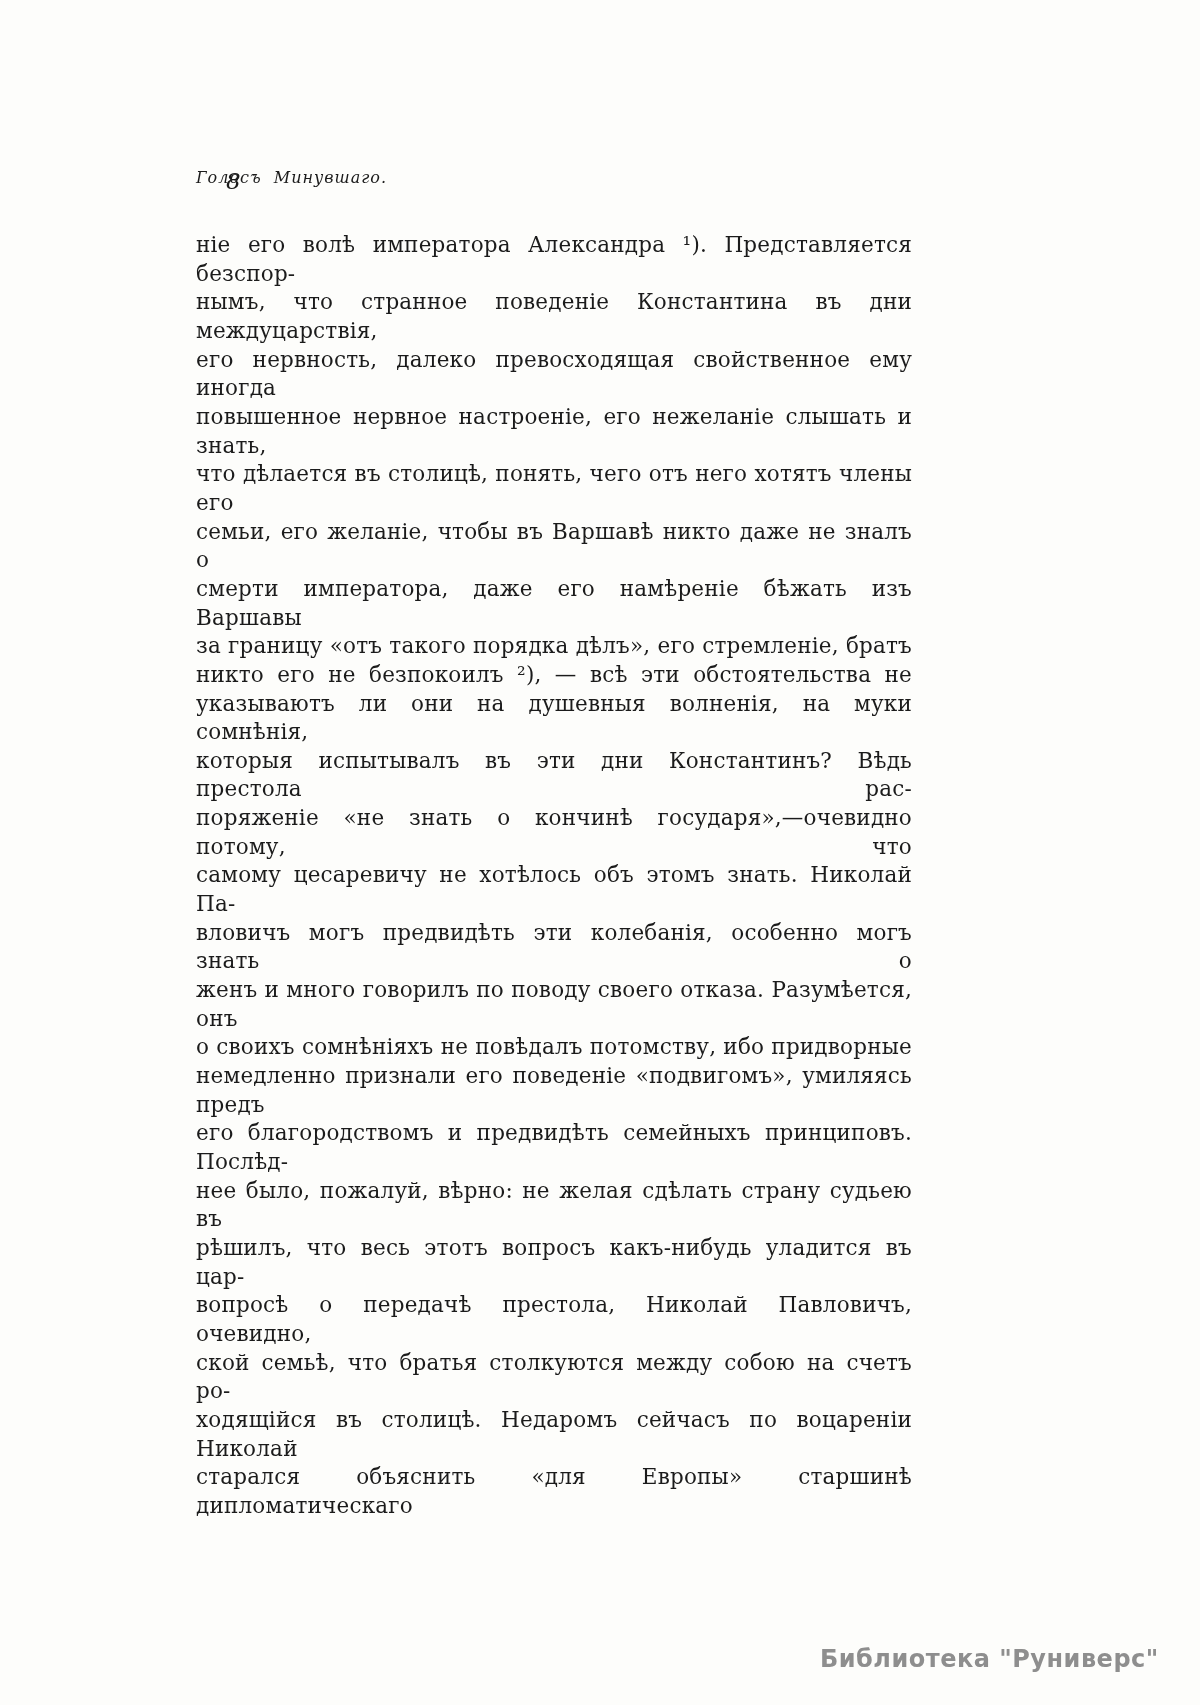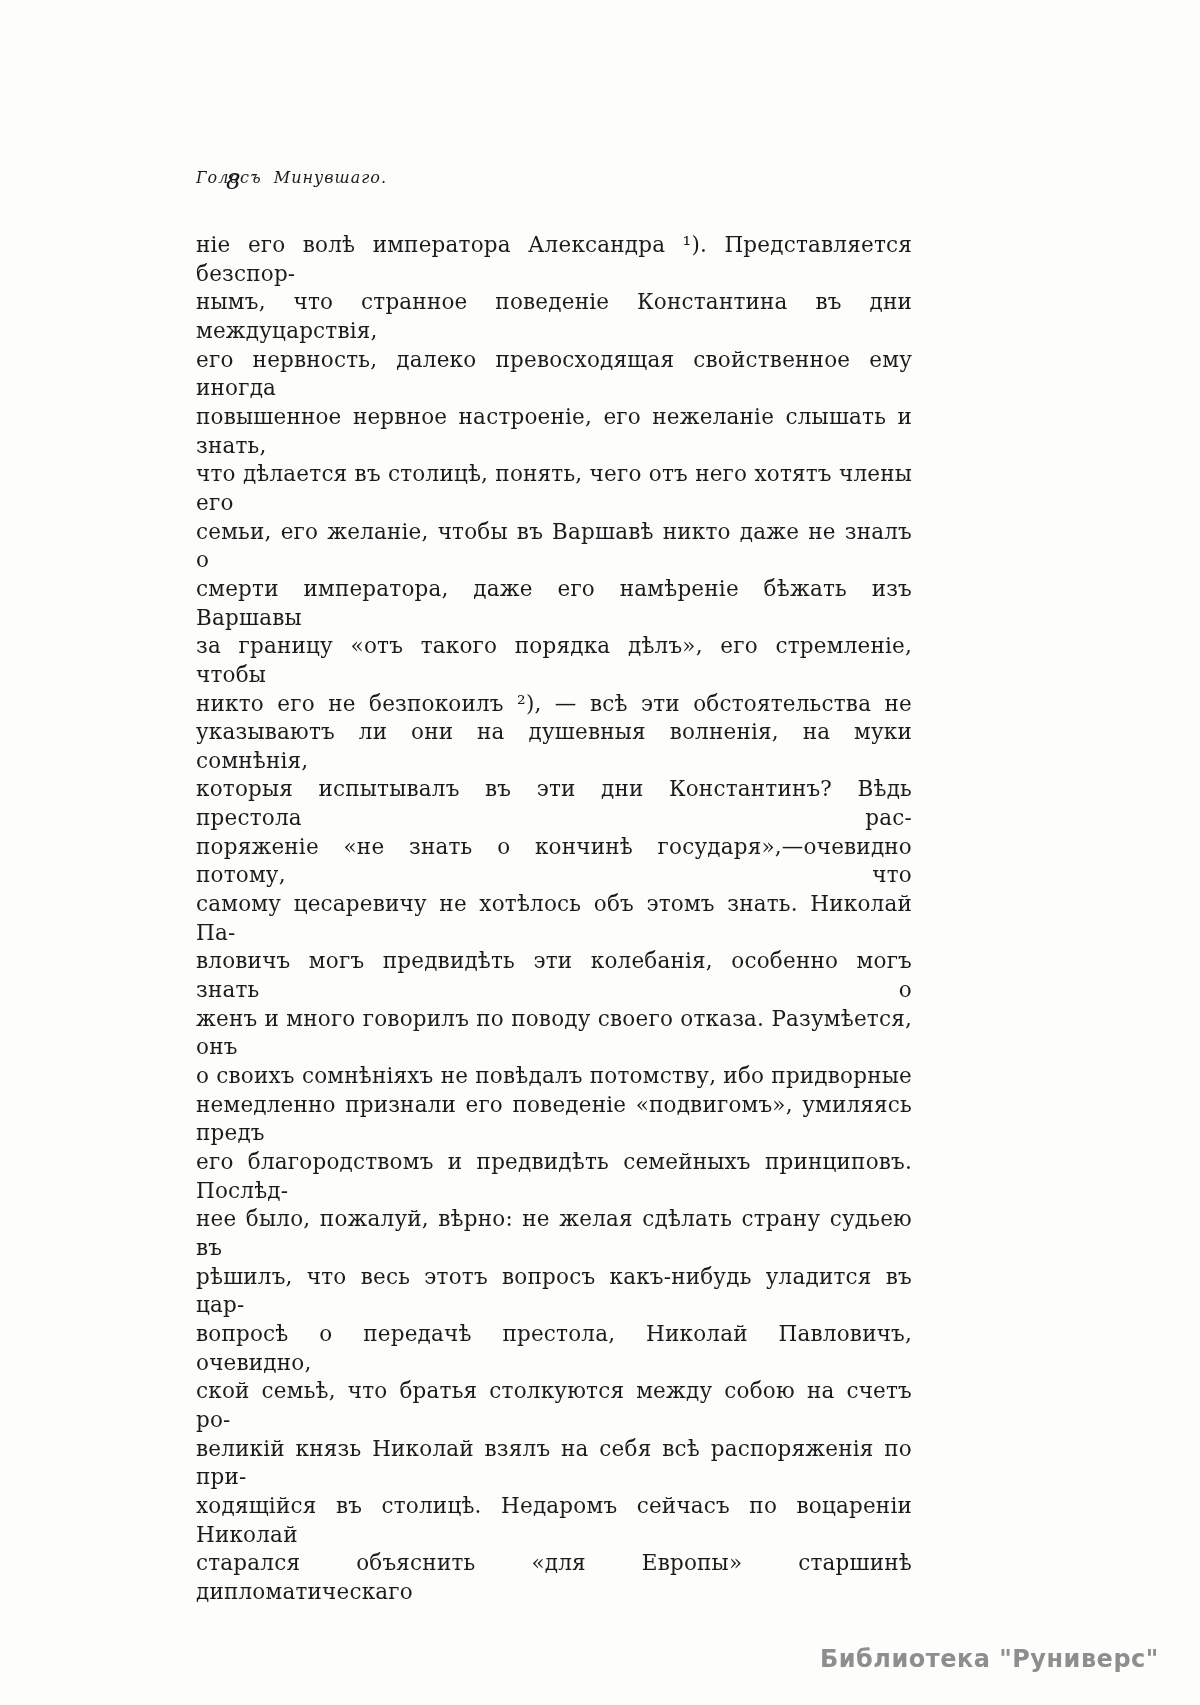--- a/index.html
+++ b/index.html
@@ -64,35 +64,34 @@
   </div>
 
   <div class="text-block" id="text-block">
       <div class="line">ніе его волѣ императора Александра ¹). Представляется безспор-</div>
       <div class="line">нымъ, что странное поведеніе Константина въ дни междуцарствія,</div>
       <div class="line">его нервность, далеко превосходящая свойственное ему иногда</div>
       <div class="line">повышенное нервное настроеніе, его нежеланіе слышать и знать,</div>
       <div class="line">что дѣлается въ столицѣ, понять, чего отъ него хотятъ члены его</div>
       <div class="line">семьи, его желаніе, чтобы въ Варшавѣ никто даже не зналъ о</div>
       <div class="line">смерти императора, даже его намѣреніе бѣжать изъ Варшавы</div>
-      <div class="line">за границу «отъ такого порядка дѣлъ», его стремленіе, чтобы</div>
+      <div class="line">за границу «отъ такого порядка дѣлъ», его стремленіе, братъ</div>
       <div class="line">никто его не безпокоилъ ²), — всѣ эти обстоятельства не</div>
       <div class="line">указываютъ ли они на душевныя волненія, на муки сомнѣнія,</div>
       <div class="line">которыя испытывалъ въ эти дни Константинъ? Вѣдь престола рас-</div>
       <div class="line">поряженіе «не знать о кончинѣ государя»,—очевидно потому, что</div>
       <div class="line">самому цесаревичу не хотѣлось объ этомъ знать. Николай Па-</div>
       <div class="line">вловичъ могъ предвидѣть эти колебанія, особенно могъ знать о</div>
       <div class="line">женъ и много говорилъ по поводу своего отказа. Разумѣется, онъ</div>
       <div class="line">о своихъ сомнѣніяхъ не повѣдалъ потомству, ибо придворные</div>
       <div class="line">немедленно признали его поведеніе «подвигомъ», умиляясь предъ</div>
       <div class="line">его благородствомъ и предвидѣть семейныхъ принциповъ. Послѣд-</div>
       <div class="line">нее было, пожалуй, вѣрно: не желая сдѣлать страну судьею въ</div>
       <div class="line">рѣшилъ, что весь этотъ вопросъ какъ-нибудь уладится въ цар-</div>
       <div class="line">вопросѣ о передачѣ престола, Николай Павловичъ, очевидно,</div>
       <div class="line">ской семьѣ, что братья столкуются между собою на счетъ ро-</div>
-      <div class="line">великій князь Николай взялъ на себя всѣ распоряженія по при-</div>
       <div class="line">ходящійся въ столицѣ. Недаромъ сейчасъ по воцареніи Николай</div>
       <div class="line">старался объяснить «для Европы» старшинѣ дипломатическаго</div>
     </div>
 
   <div class="watermark">Библиотека "Руниверс"</div>
 
 </div>
 
 </body></html>

